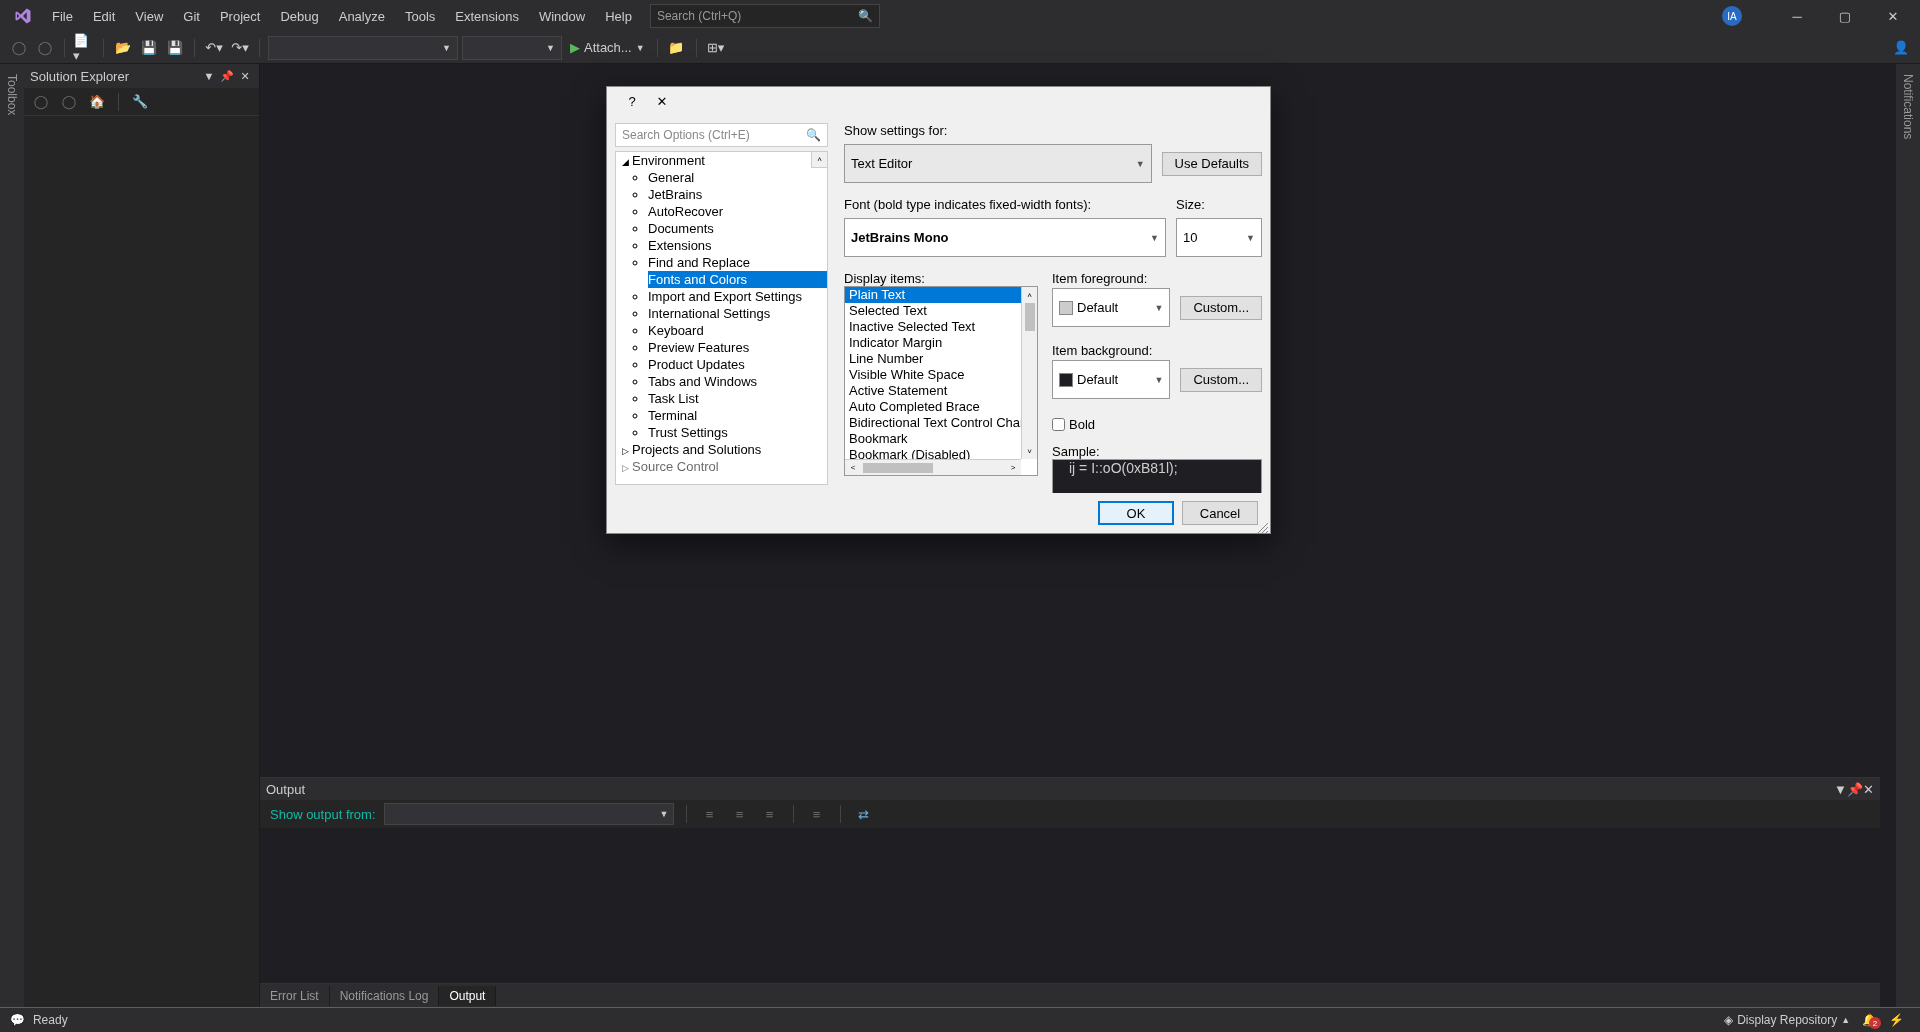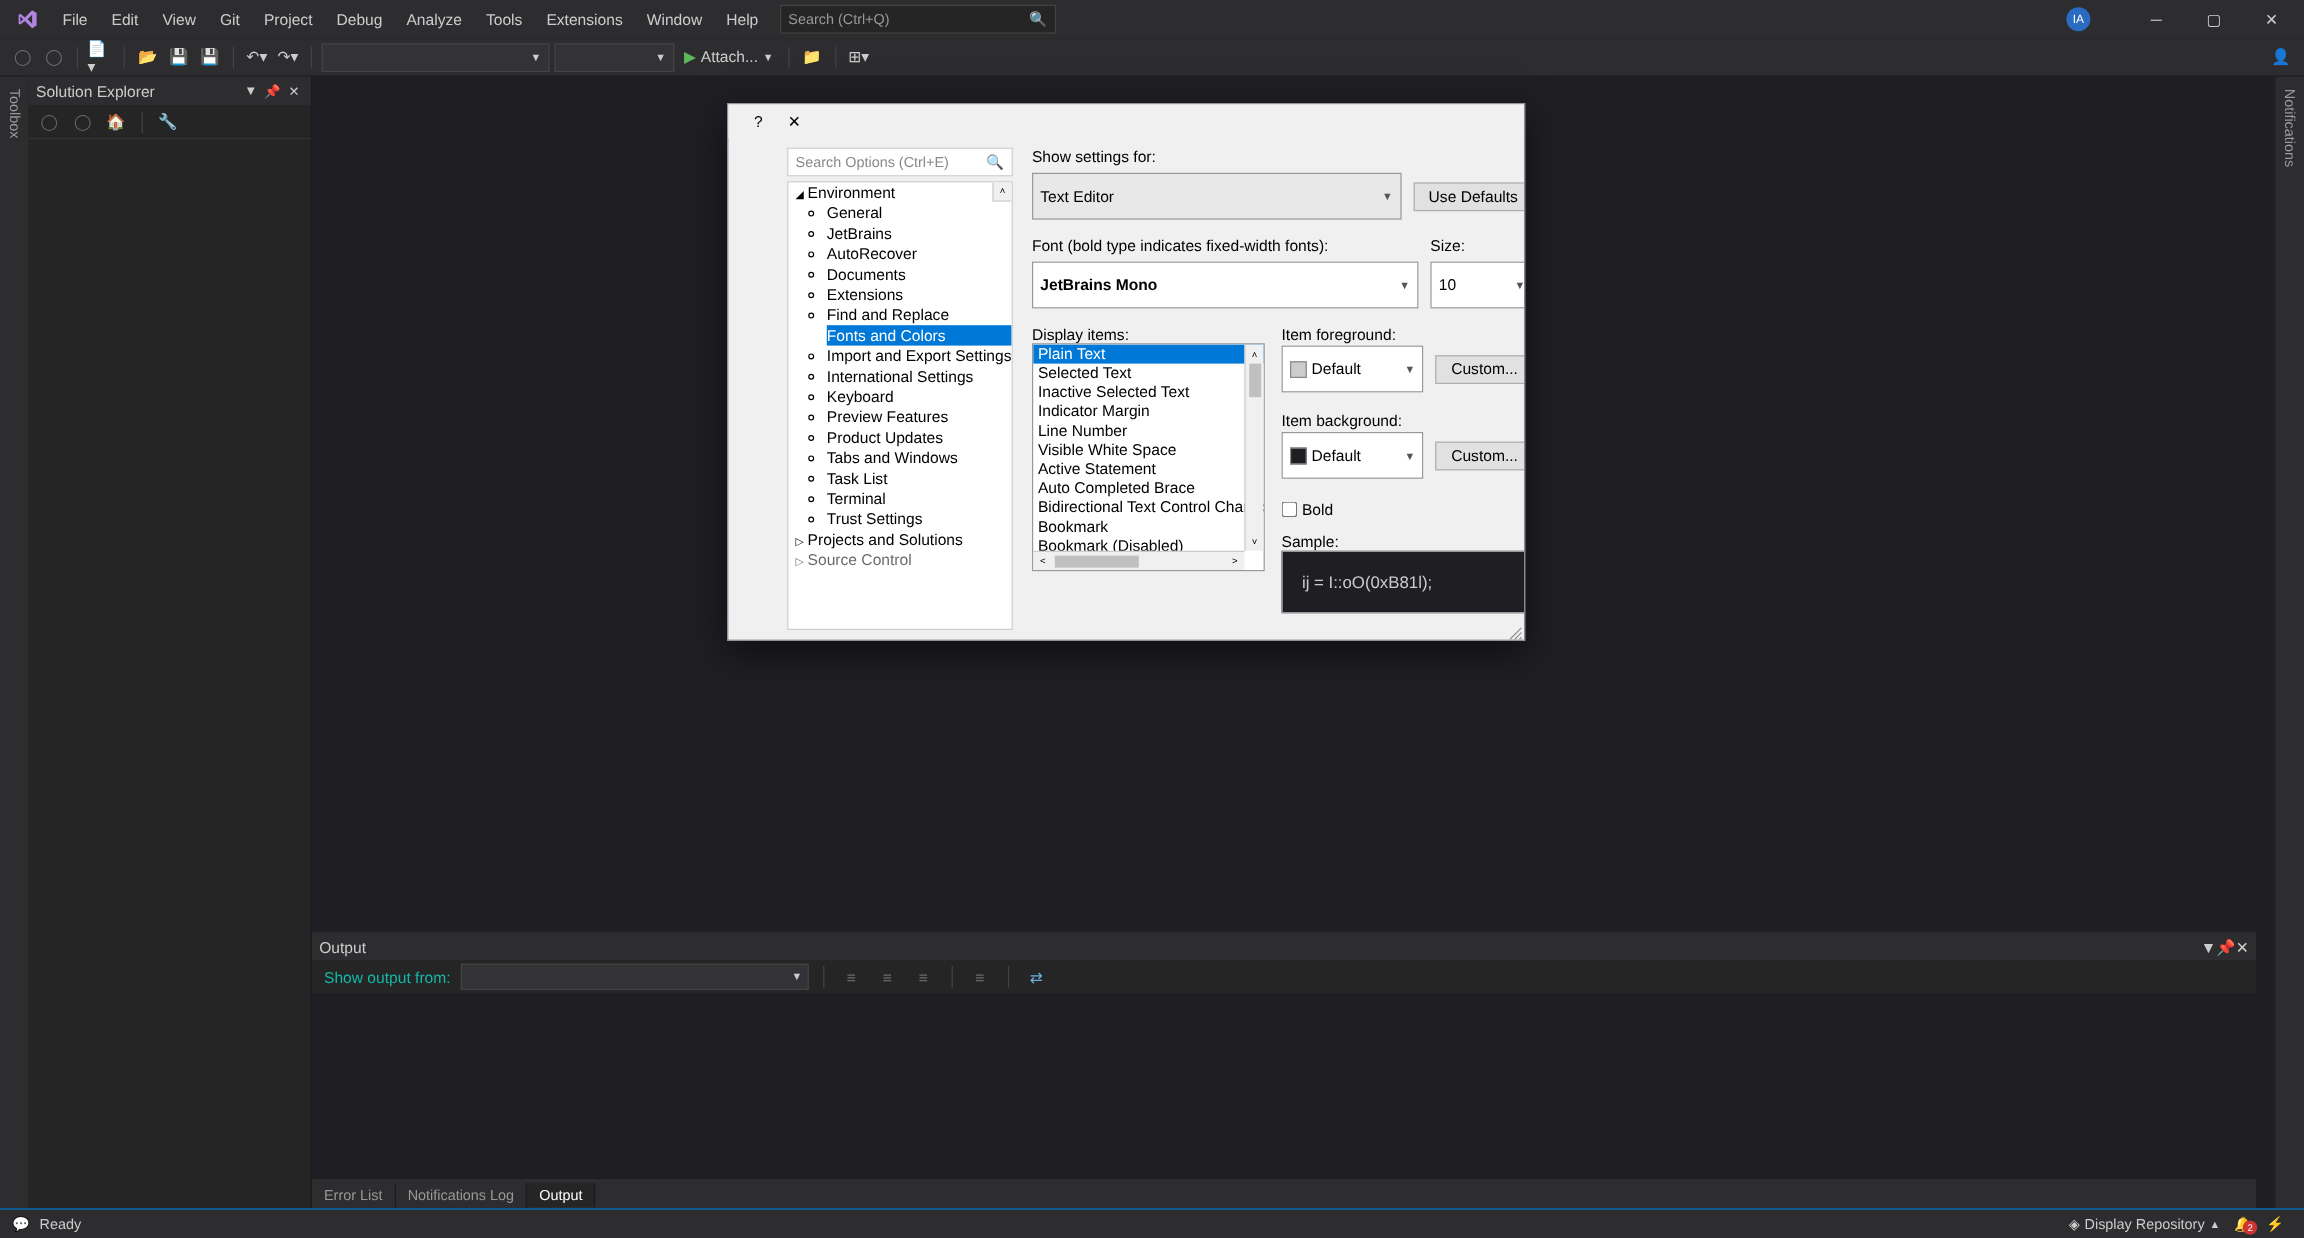--- a/index.html
+++ b/index.html
@@ -52,21 +52,21 @@
 .statusbar { position: absolute; bottom: 0; left: 0; right: 0; height: 25px; background: #2d2d30; border-top: 1px solid #007acc; display: flex; align-items: center; padding: 0 10px; color: #ccc; font-size: 12px; }
 .statusbar .spacer { flex: 1; }
 .status-item { display: flex; align-items: center; gap: 4px; padding: 0 6px; }
 
 
 .dialog-overlay { position: absolute; inset: 0; }
 .options-dialog { position: absolute; left: 606px; top: 86px; width: 665px; height: 448px; background: #f0f0f0; border: 1px solid #888; box-shadow: 0 10px 30px rgba(0,0,0,0.5); display: flex; flex-direction: column; color: #000; }
 .dlg-titlebar { height: 28px; display: flex; align-items: center; padding: 0 10px; background: #f0f0f0; }
 .dlg-titlebar .title { flex: 1; font-size: 13px; }
 .dlg-titlebar .tbtn { width: 30px; height: 24px; display: flex; align-items: center; justify-content: center; cursor: pointer; }
-.dlg-body { flex: 1; display: flex; padding: 8px; gap: 16px; overflow: hidden; margin-left: 41px; }
+.dlg-body { flex: 1; display: flex; padding: 8px; gap: 16px; overflow: hidden; }
 .dlg-left { width: 214px; display: flex; flex-direction: column; }
 .dlg-search { height: 24px; border: 1px solid #ccc; background: #fff; display: flex; align-items: center; padding: 0 6px; color: #888; font-size: 12px; margin-bottom: 4px; position: relative; }
 .dlg-search .sico { margin-left: auto; }
 .tree { flex: 1; border: 1px solid #ccc; background: #fff; overflow: hidden; position: relative; }
 .tree-ul { list-style: none; font-size: 13px; }
 .tree-node { padding: 1px 0 1px 18px; cursor: pointer; white-space: nowrap; }
 .tree-node.expander { padding-left: 6px; }
 .tree-node .tri { display: inline-block; width: 10px; font-size: 9px; }
 .tree-sub { padding-left: 32px; }
 .tree-sub .tree-node { padding-left: 0; }
@@ -90,21 +90,21 @@
 .di-scroll .su, .di-scroll .sd { height:16px; display:flex; align-items:center; justify-content:center; font-size:8px; }
 .di-scroll .sd { position:absolute; bottom:0; width:100%; }
 .di-scroll .thumb { position:absolute; top:16px; width:10px; left:3px; height:28px; background:#c0c0c0; }
 .di-hscroll { position:absolute; bottom:0; left:0; right:16px; height:16px; background:#f0f0f0; border-top:1px solid #ccc; display:flex; align-items:center; }
 .di-hscroll .sl, .di-hscroll .sr { width:16px; display:flex; align-items:center; justify-content:center; font-size:8px; }
 .di-hscroll .hthumb { height:10px; width:70px; background:#c0c0c0; margin-left:2px; }
 
 .color-combo { display:flex; align-items:center; gap:4px; }
 .color-swatch { width:14px; height:14px; border:1px solid #888; }
 .checkbox-row { display:flex; align-items:center; gap:4px; }
-.sample-box { height: 52px; background: #1e1e23; border:1px solid #999; display:flex; align-items:center; padding: 0 16px; color:#ccc; font-family: 'Consolas', monospace; font-size:14px; }
+.sample-box { height: 64px; background: #1e1e23; border:1px solid #999; display:flex; padding: 0 16px; color:#ccc; font-family: 'Consolas', monospace; font-size:14px; }
 
 .dlg-footer { height: 40px; display: flex; align-items: center; justify-content: flex-end; gap: 8px; padding: 0 12px; }
 .dlg-resize { position:absolute; bottom:2px; right:2px; width:10px; height:10px; }
 
 .mid-col { width:194px; display:flex; flex-direction:column; }
 .far-col { width:210px; display:flex; flex-direction:column; }
 .cols { display:flex; gap:14px; flex:1; }
 </style>
 </head>
 <body>
@@ -361,19 +361,23 @@
               <span>Bold</span>
             </div>
             <span class="lbl" style="margin-top:12px">Sample:</span>
             <div class="sample-box">
               <span>ij = I::oO(0xB81l);</span>
             </div>
           </div>
         </div>
       </div>
     </div>
+    <div class="dlg-footer">
+      <div class="btn primary" style="width:76px">OK</div>
+      <div class="btn" style="width:76px">Cancel</div>
+    </div>
     <div class="dlg-resize">
       <svg width="10" height="10">
           <path d="M10 0L0 10M10 4L4 10M10 8L8 10" stroke="#888" stroke-width="1"></path>
         </svg>
     </div>
   </div>
 </div>
 
 </body></html>

